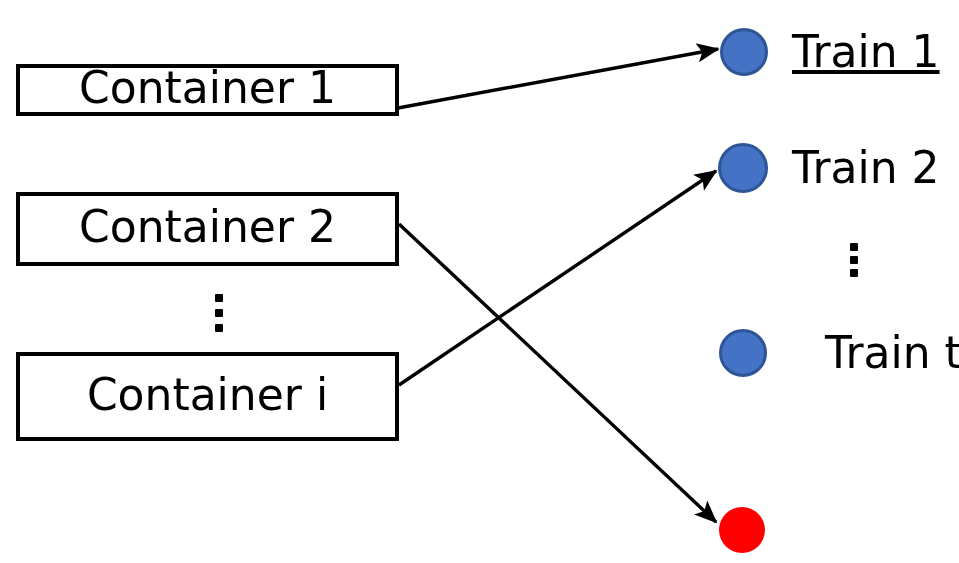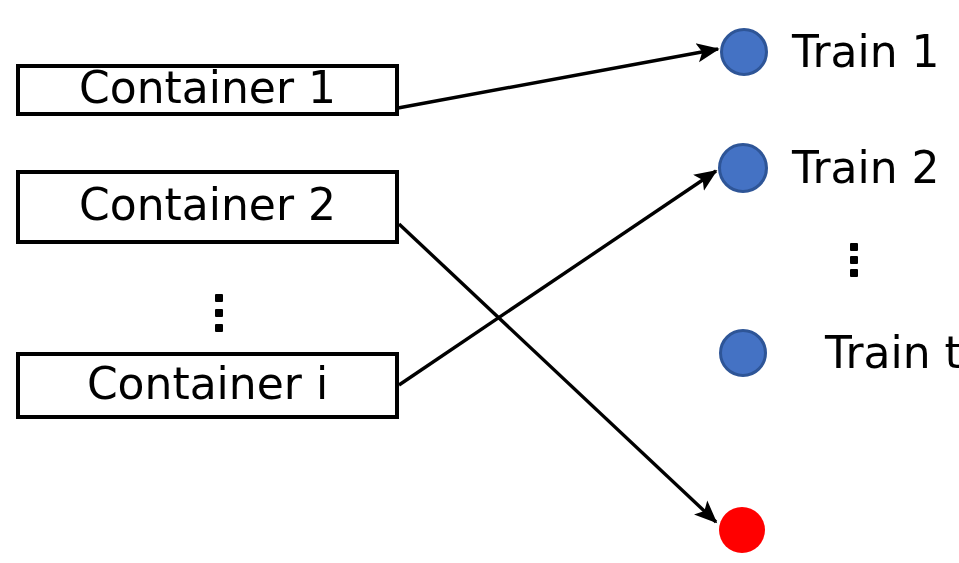--- a/index.html
+++ b/index.html
@@ -91,36 +91,36 @@
     </defs>
     <line id="line-0" stroke="#000000" stroke-width="3.4" marker-end="url(#arrowhead)" x1="398" y1="108" x2="718" y2="49"></line>
     <line id="line-1" stroke="#000000" stroke-width="3.4" marker-end="url(#arrowhead)" x1="399" y1="224" x2="716" y2="522"></line>
     <line id="line-2" stroke="#000000" stroke-width="3.4" marker-end="url(#arrowhead)" x1="399" y1="385" x2="716" y2="171"></line>
   </svg>
 
   <div class="node-box" id="box-0" style="left: 16px; top: 64px; width: 383px; height: 52px;">
     <span class="node-box-label">Container 1</span>
   </div>
 
-  <div class="node-box" id="box-1" style="left: 16px; top: 170px; width: 383px; height: 74px;">
+  <div class="node-box" id="box-1" style="left: 16px; top: 192px; width: 383px; height: 74px;">
     <span class="node-box-label">Container 2</span>
   </div>
 
   <div class="vdots" id="containers-ellipsis" style="left:214px; top:294px; width:9px; height:38px;">
     <i></i>
       <i></i>
       <i></i>
   </div>
 
-  <div class="node-box" id="box-2" style="left: 16px; top: 352px; width: 383px; height: 67px;">
+  <div class="node-box" id="box-2" style="left: 16px; top: 352px; width: 383px; height: 89px;">
     <span class="node-box-label">Container i</span>
   </div>
 
   <div class="circle-node circle-blue" id="circ-0" style="left: 720px; top: 28px; width: 48px; height: 48px;"></div>
-  <div class="side-label" id="lab-0" style="left: 792px; top: 30px;">Train 1</div>
+  <div class="side-label" id="lab-0" style="left: 792px; top: 30px; text-decoration: underline;">Train 1</div>
 
   <div class="circle-node circle-blue" id="circ-1" style="left: 718px; top: 143px; width: 50px; height: 50px;"></div>
   <div class="side-label" id="lab-1" style="left: 792px; top: 146px; text-align: center;">Train 2</div>
 
   <div class="vdots" id="transports-ellipsis" style="left:849px; top:243px; width:9px; height:34px;">
     <i></i>
       <i></i>
       <i></i>
   </div>
 

